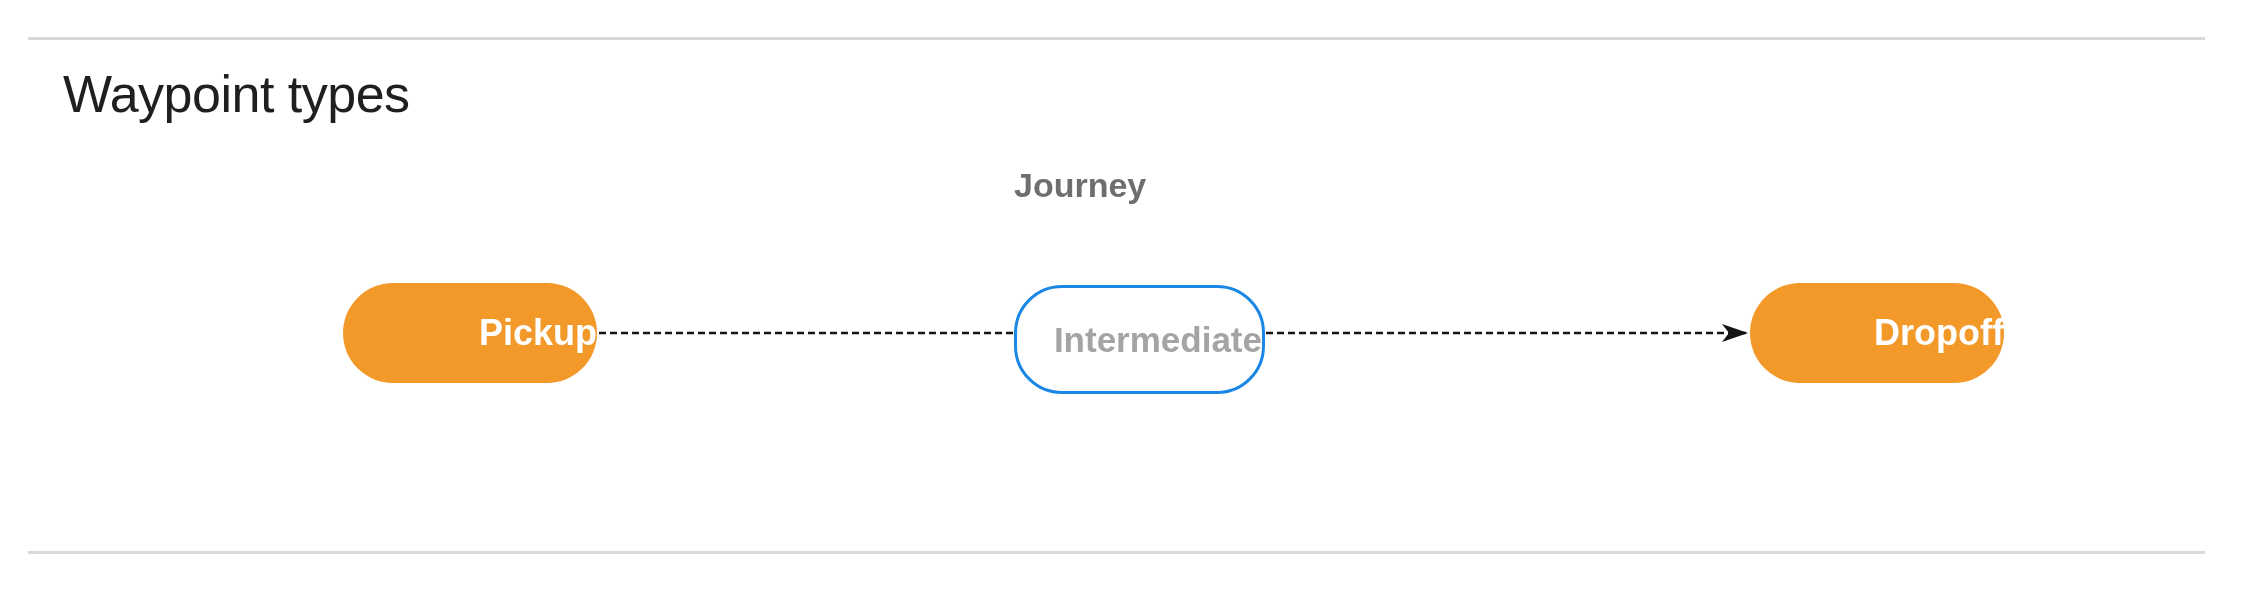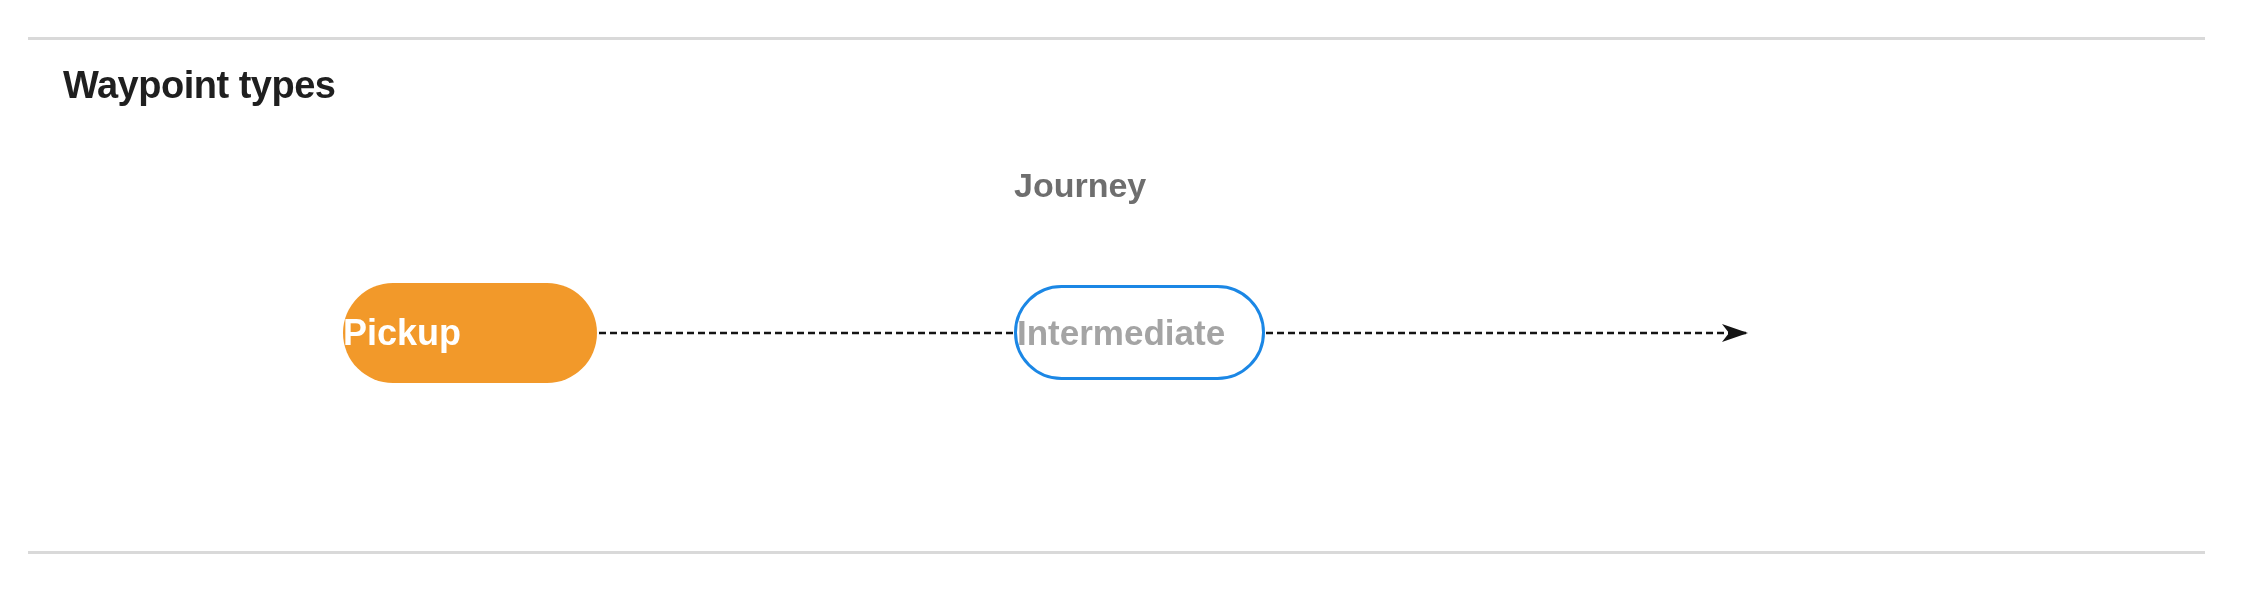--- a/index.html
+++ b/index.html
@@ -30,22 +30,22 @@
     width: 2177px;
     height: 3px;
     background: var(--divider-gray);
   }
   .divider.top    { top: 37px; }
   .divider.bottom { top: 551px; }
   .page-title {
     position: absolute;
     left: 63px;
     top: 64px;
-    font-size: 38px;
-    font-weight: 700;
+    font-size: 52px;
+    font-weight: 400;
     color: var(--title-black);
     letter-spacing: -0.5px;
     white-space: nowrap;
   }
   .journey-label {
     position: absolute;
     left: 1014px;
     top: 166px;
     width: 251px;
     font-size: 34px;
@@ -68,40 +68,40 @@
     fill: none;
   }
   .arrowhead-shape {
     fill: var(--edge-black);
     stroke: none;
   }
   .node {
     position: absolute;
     display: flex;
     align-items: center;
-    justify-content: flex-start;
+    justify-content: flex-end;
     white-space: nowrap;
     font-weight: 700;
   }
   .node.filled {
     top: 283px;
     width: 254px;
     height: 100px;
     border-radius: 50px;
     background: var(--node-fill);
     color: var(--node-text-filled);
     font-size: 36px;
   }
   .node-pickup  { left: 343px; }
   .node-dropoff { left: 1750px; width: 250px; }
   .node.outlined {
     left: 1014px;
     top: 285px;
     width: 251px;
-    height: 95px;
+    height: 109px;
     border-radius: 48px;
     background: #FFFFFF;
     border: 3px solid var(--outline-blue);
     color: var(--outline-text);
     font-size: 35px;
   }
 </style>
 </head>
 <body>
 
@@ -124,16 +124,19 @@
   </svg>
 
   <div class="node filled node-pickup">
     <span>Pickup</span>
   </div>
 
   <div class="node outlined node-intermediate">
     <span>Intermediate</span>
   </div>
 
+  <div class="node filled node-dropoff">
+    <span>Dropoff</span>
+  </div>
 
   <div class="divider bottom"></div>
 
 </div>
 
 </body></html>

